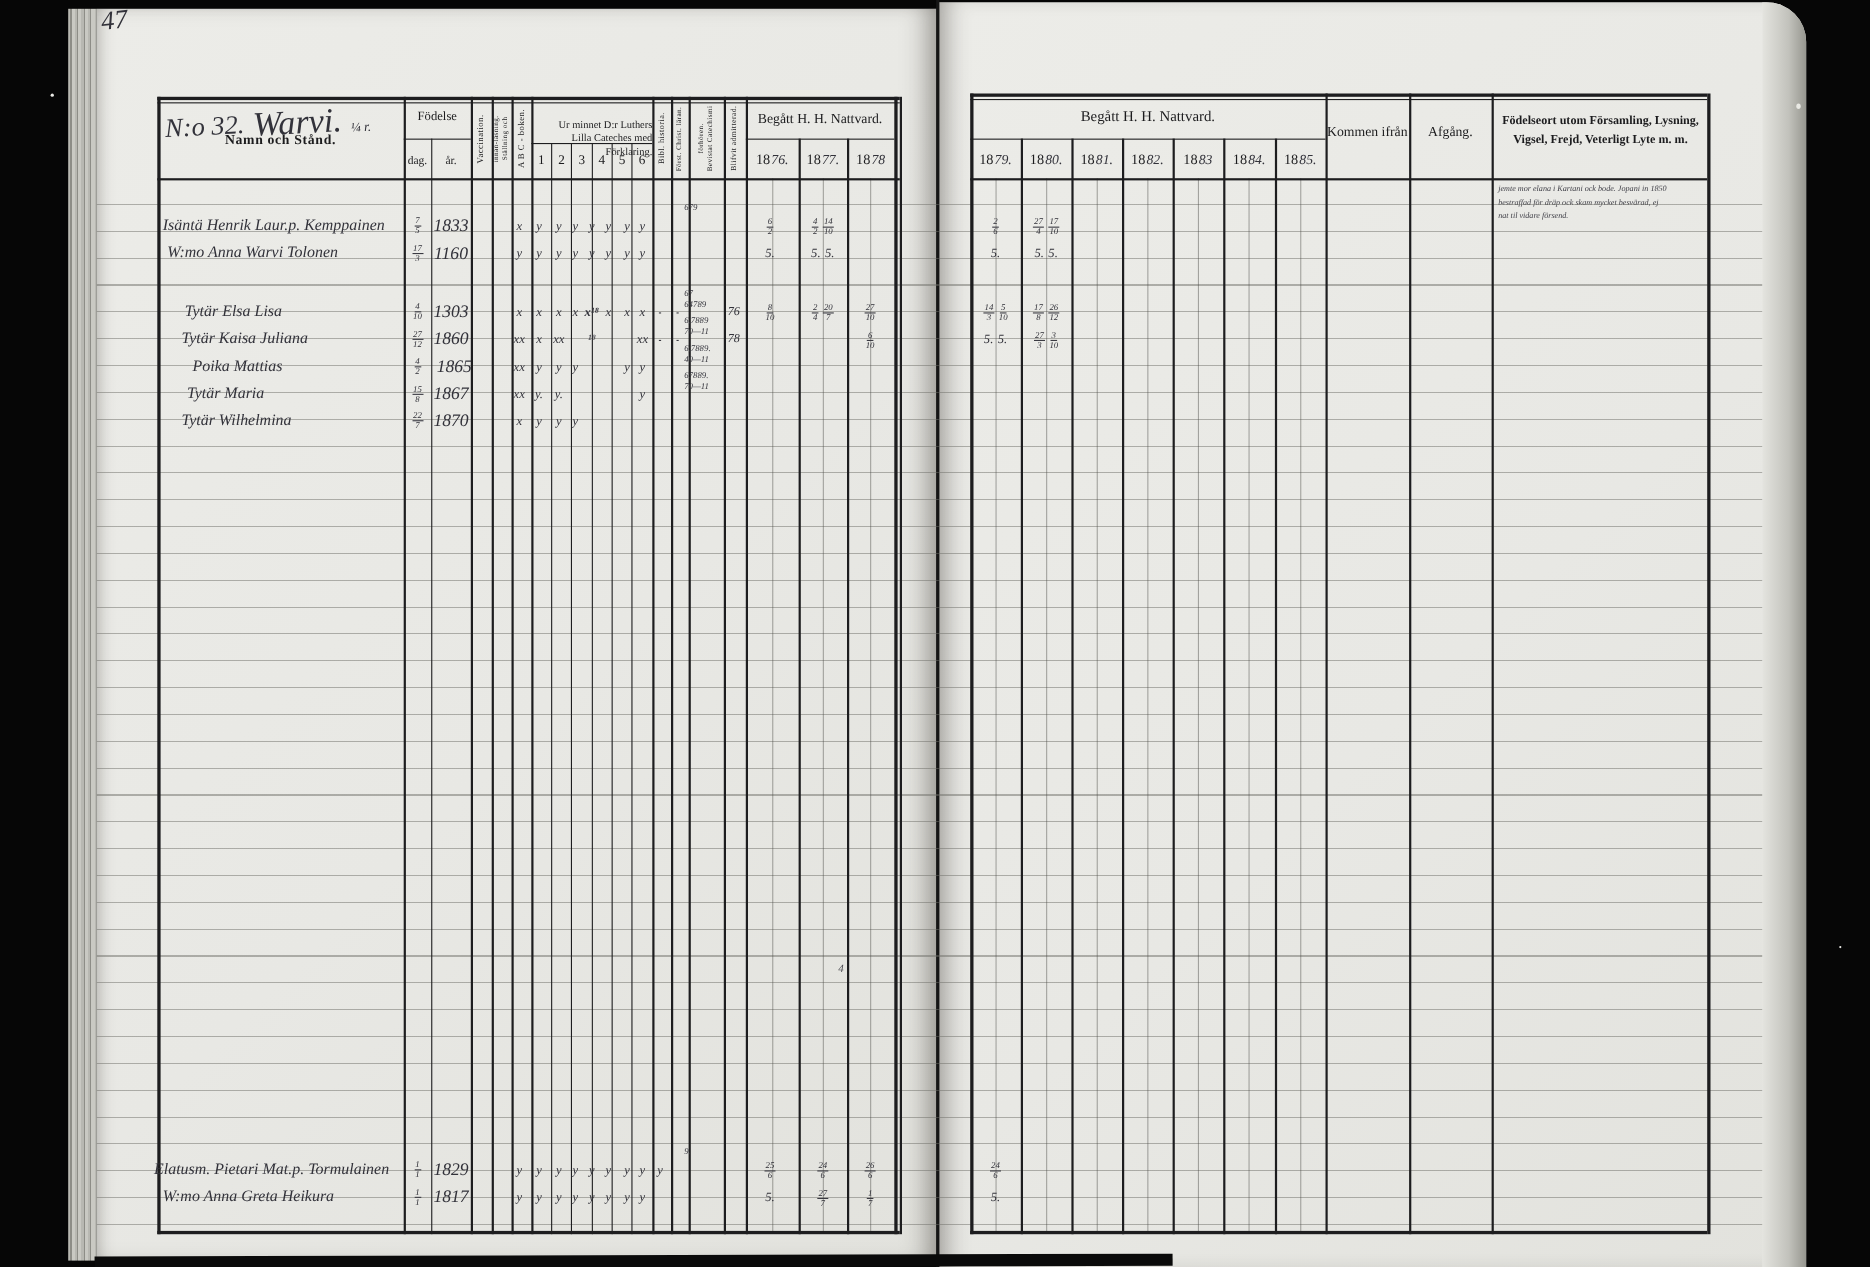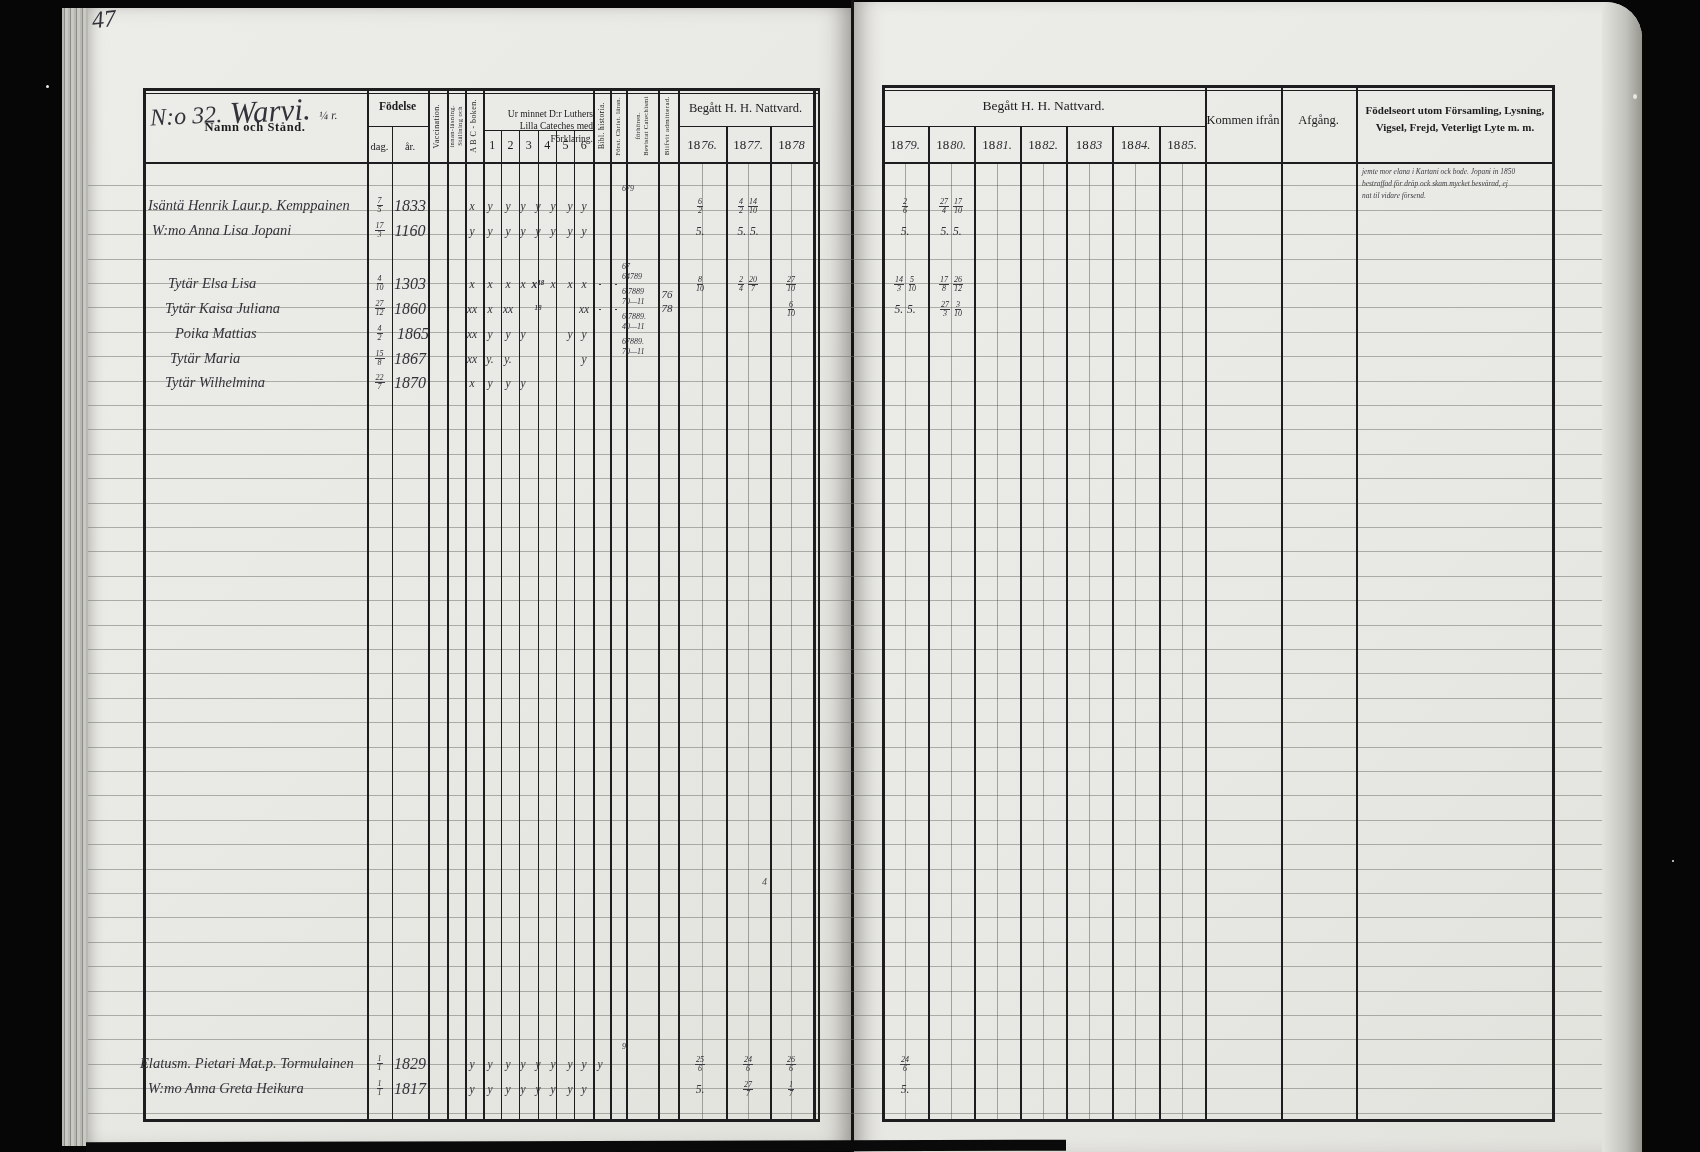--- a/index.html
+++ b/index.html
@@ -43,21 +43,21 @@
 
   <div class="abs hw" style="left:92px;top:6px;font-size:24px;transform:rotate(-6deg);">47</div>
 
   <div class="cell" style="left:150px;top:92px;width:215px;height:40px;justify-content:flex-start;transform:rotate(-3deg);">
     <span class="hw" style="font-size:24px;">N:o 32.</span>
     <span class="hw" style="font-size:31px;margin-left:8px;">Warvi.</span>
     <span class="hw" style="font-size:12px;margin-left:8px;margin-top:14px;">¼ r.</span>
   </div>
   <div class="cell print" style="left:165px;top:118px;width:180px;height:18px;font-weight:bold;font-size:12.5px;letter-spacing:.6px;">Namn och Stånd.</div>
 
-  <div class="cell print" style="left:367px;top:98px;width:61px;height:16px;font-size:11.5px;font-weight:bold;">Födelse</div>
+  <div class="cell print" style="left:367px;top:98px;width:61px;height:16px;font-size:11.5px;">Födelse</div>
   <div class="cell print" style="left:367px;top:138px;width:25px;height:16px;font-size:10.5px;">dag.</div>
   <div class="cell print" style="left:392px;top:138px;width:36px;height:16px;font-size:10.5px;">år.</div>
 
   <div class="cell print" style="left:428px;top:90px;width:19px;height:72px;">
     <span class="vtext" style="font-size:8px;">Vaccination.</span>
   </div>
   <div class="cell print" style="left:447px;top:90px;width:18px;height:72px;gap:1px;">
     <span class="vtext" style="font-size:6.5px;">innan-läsning.</span>
     <span class="vtext" style="font-size:6.5px;">Ställning och</span>
   </div>
@@ -260,21 +260,21 @@
     <div class="cell" style="position: absolute; left: 929px; top: 195px; width: 44px; height: 22px; gap: 4px;">
       <span class="frac">
         <span class="fn">27</span>
         <span>4</span>
       </span>
       <span class="frac">
         <span class="fn">17</span>
         <span>10</span>
       </span>
     </div>
-    <div class="hw" style="position: absolute; left: 152px; top: 222px; font-size: 14.5px; white-space: nowrap;">W:mo Anna Lisa Jopani</div>
+    <div class="hw" style="position: absolute; left: 152px; top: 222px; font-size: 14.5px; white-space: nowrap;">W:mo Anna Warvi Tolonen</div>
     <div class="cell" style="position: absolute; left: 367px; top: 219px; width: 25px; height: 22px;">
       <span class="frac">
         <span class="fn">17</span>
         <span>3</span>
       </span>
     </div>
     <div class="hw" style="position: absolute; left: 391px; top: 222px; width: 38px; text-align: center; font-size: 16px;">1160</div>
     <div class="cell" style="position: absolute; left: 450px; top: 220px; width: 44px; height: 22px; gap: 4px;">
       <span class="hw" style="font-size: 11.5px;">y</span>
     </div>
@@ -352,21 +352,21 @@
       </span>
     </div>
     <div class="cell" style="position: absolute; left: 594px; top: 273px; width: 44px; height: 22px; gap: 4px;">
       <span class="frac">
         <span class="fn"></span>
         <span></span>
       </span>
     </div>
     <div class="hw" style="position: absolute; left: 622px; top: 262px; width: 44px; font-size: 8px; line-height: 1.2; white-space: pre-line;">67
 64789</div>
-    <div class="hw" style="position: absolute; left: 657px; top: 288px; width: 20px; text-align: center; font-size: 11px;">76</div>
+    <div class="hw" style="position: absolute; left: 657px; top: 277px; width: 20px; text-align: center; font-size: 11px;">76</div>
     <div class="cell" style="position: absolute; left: 678px; top: 273px; width: 44px; height: 22px; gap: 4px;">
       <span class="frac">
         <span class="fn">8</span>
         <span>10</span>
       </span>
     </div>
     <div class="cell" style="position: absolute; left: 726px; top: 273px; width: 44px; height: 22px; gap: 4px;">
       <span class="frac">
         <span class="fn">2</span>
         <span>4</span>

